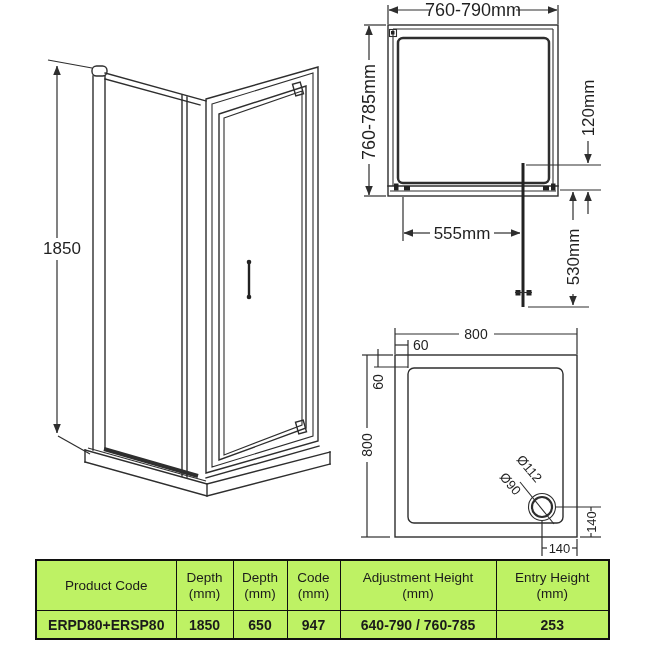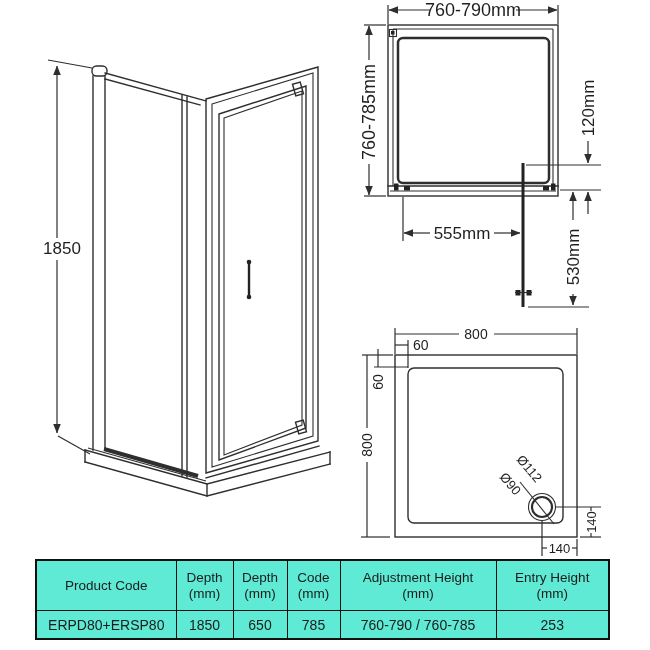--- a/index.html
+++ b/index.html
@@ -10,26 +10,26 @@
   .thin{stroke:#2e2e2e;stroke-width:1.1;fill:none;}
   .thk{stroke:#2e2e2e;stroke-width:2.5;fill:none;}
   .xthk{stroke:#2e2e2e;stroke-width:4;fill:none;}
   .dim{stroke:#2e2e2e;stroke-width:1.2;fill:none;}
   .blk{fill:#222;stroke:none;}
   .dimtxt{font-size:17px;}
   .dimtxt-lg{font-size:18px;}
   .traytxt{font-size:14px;}
   .draintxt{font-size:13px;}
   table.spec{position:absolute;left:35px;top:559px;width:573px;height:80px;
-             border-collapse:collapse;table-layout:fixed;background:#5eead4;}
+             border-collapse:collapse;table-layout:fixed;background:#bef264;}
   table.spec th,table.spec td{border:1.8px solid #101010;text-align:center;vertical-align:middle;
              padding:0;color:#1b1b1b;}
   table.spec{border:2.5px solid #101010;}
   table.spec th{font-weight:normal;font-size:13.5px;line-height:16px;white-space:pre-line;height:49px;}
-  table.spec td{font-size:14px;height:27px;}
+  table.spec td{font-size:14px;height:27px;font-weight:bold;}
 </style>
 </head>
 <body>
 
 <div class="canvas">
 
 <svg width="650" height="650" viewBox="0 0 650 650">
   <defs>
     <marker id="arr" viewBox="0 0 10 10" refX="9.5" refY="5" markerWidth="8" markerHeight="8" orient="auto-start-reverse">
       <path d="M0,1 L10,5 L0,9 z" fill="#2e2e2e"></path>
@@ -202,20 +202,20 @@
 (mm)</th>
       <th>Entry Height
 (mm)</th>
     </tr>
   </thead>
   <tbody>
     <tr>
       <td>ERPD80+ERSP80</td>
       <td>1850</td>
       <td>650</td>
-      <td>785</td>
-      <td>760-790 / 760-785</td>
+      <td>947</td>
+      <td>640-790 / 760-785</td>
       <td>253</td>
     </tr>
   </tbody>
 </table>
 
 </div>
 
 </body></html>

